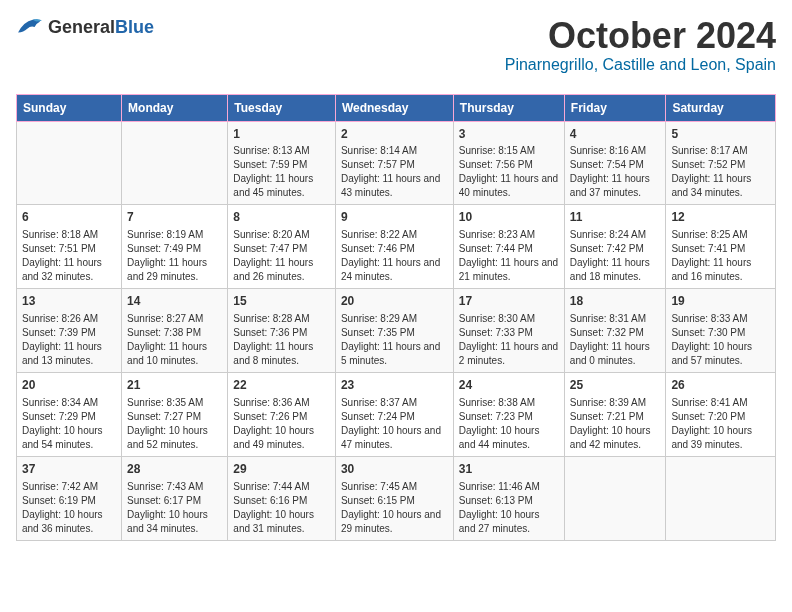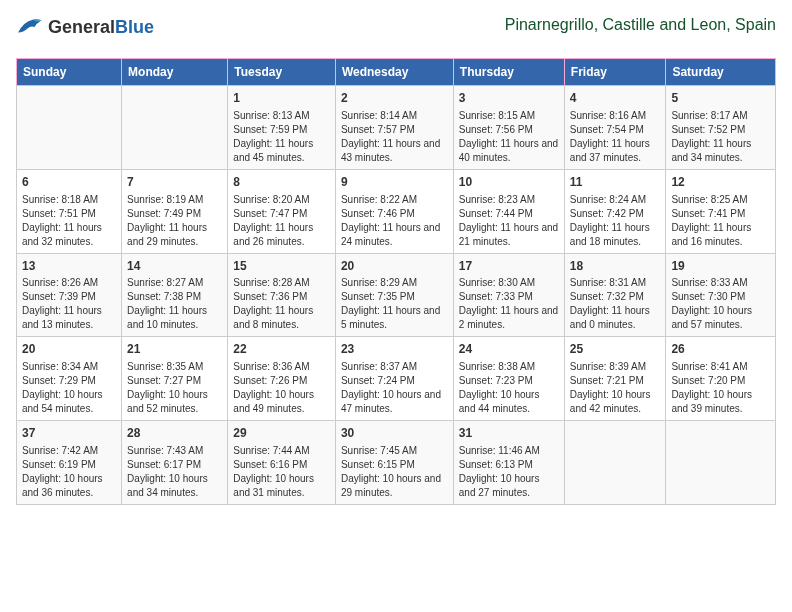--- a/index.html
+++ b/index.html
@@ -39,21 +39,21 @@
       text-align: right;
     }
     .calendar-title {
       font-size: 36px;
       font-weight: bold;
       color: #333;
       line-height: 1.1;
     }
     .calendar-subtitle {
       font-size: 16px;
-      color: #14532d;
+      color: #0369a1;
     }
     table {
       width: 100%;
       border-collapse: collapse;
       margin-top: 8px;
       font-size: 11px;
     }
     thead tr th {
       background-color: #3366aa;
       color: #fff;
@@ -95,20 +95,21 @@
   <div class="logo">
     <svg class="logo-bird" viewBox="0 0 30 24" xmlns="http://www.w3.org/2000/svg">
       <path d="M2 18 Q8 6 18 4 Q22 3 26 6 Q22 8 20 12 Q16 10 12 14 Q8 18 2 18Z" fill="#2266aa"></path>
       <path d="M18 4 Q24 2 28 5 Q26 6 22 6 Q20 5 18 4Z" fill="#4499cc"></path>
     </svg>
     <div>
       <span class="logo-text-general">General</span><span class="logo-text-blue">Blue</span>
     </div>
   </div>
   <div class="title-block">
+    <div class="calendar-title">October 2024</div>
     <div class="calendar-subtitle">Pinarnegrillo, Castille and Leon, Spain</div>
   </div>
 </div>
 
 <table>
   <thead>
     <tr>
     <th>Sunday</th>
         <th>Monday</th>
         <th>Tuesday</th>

